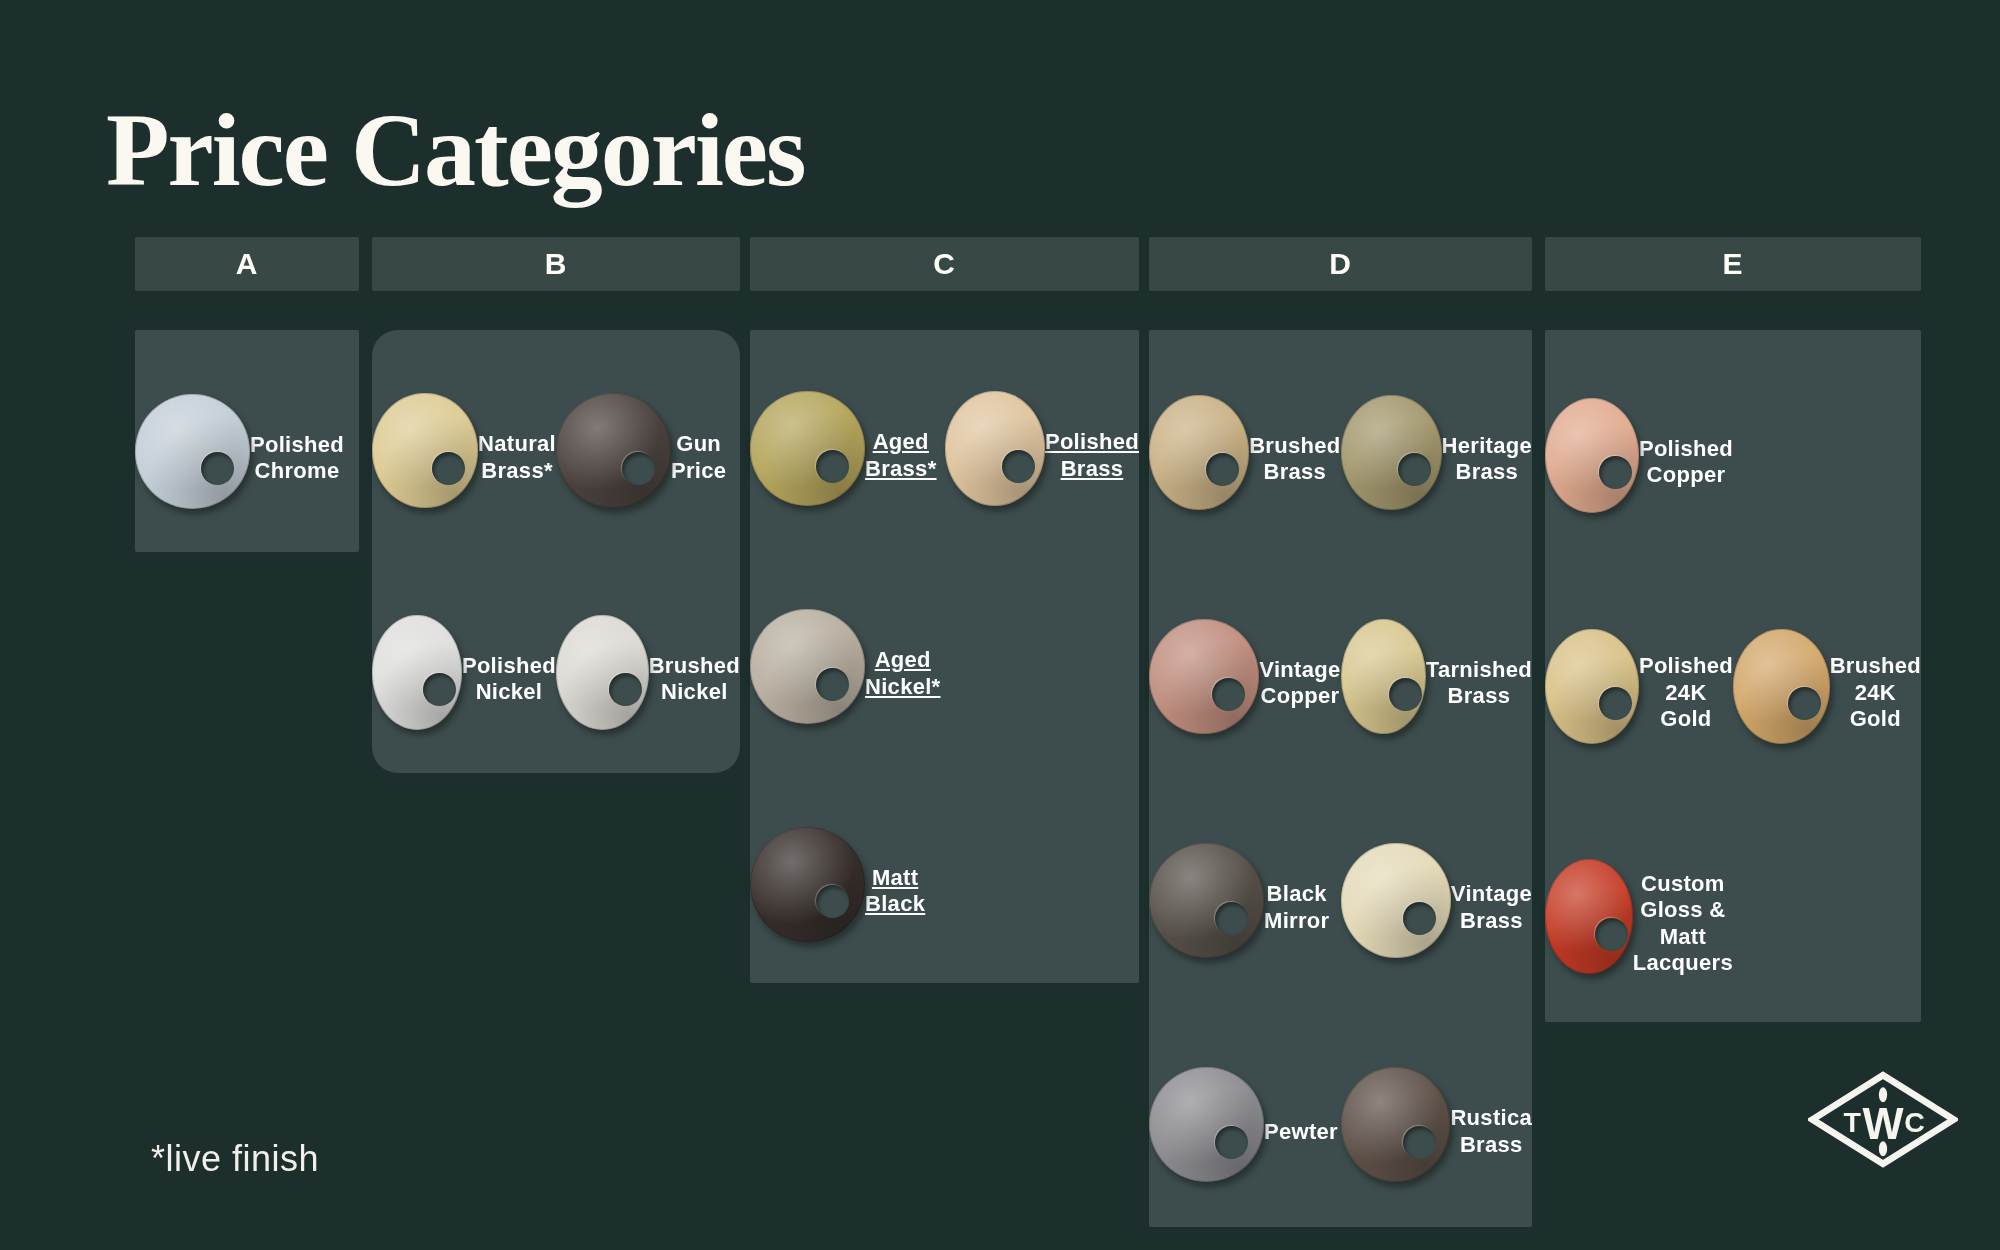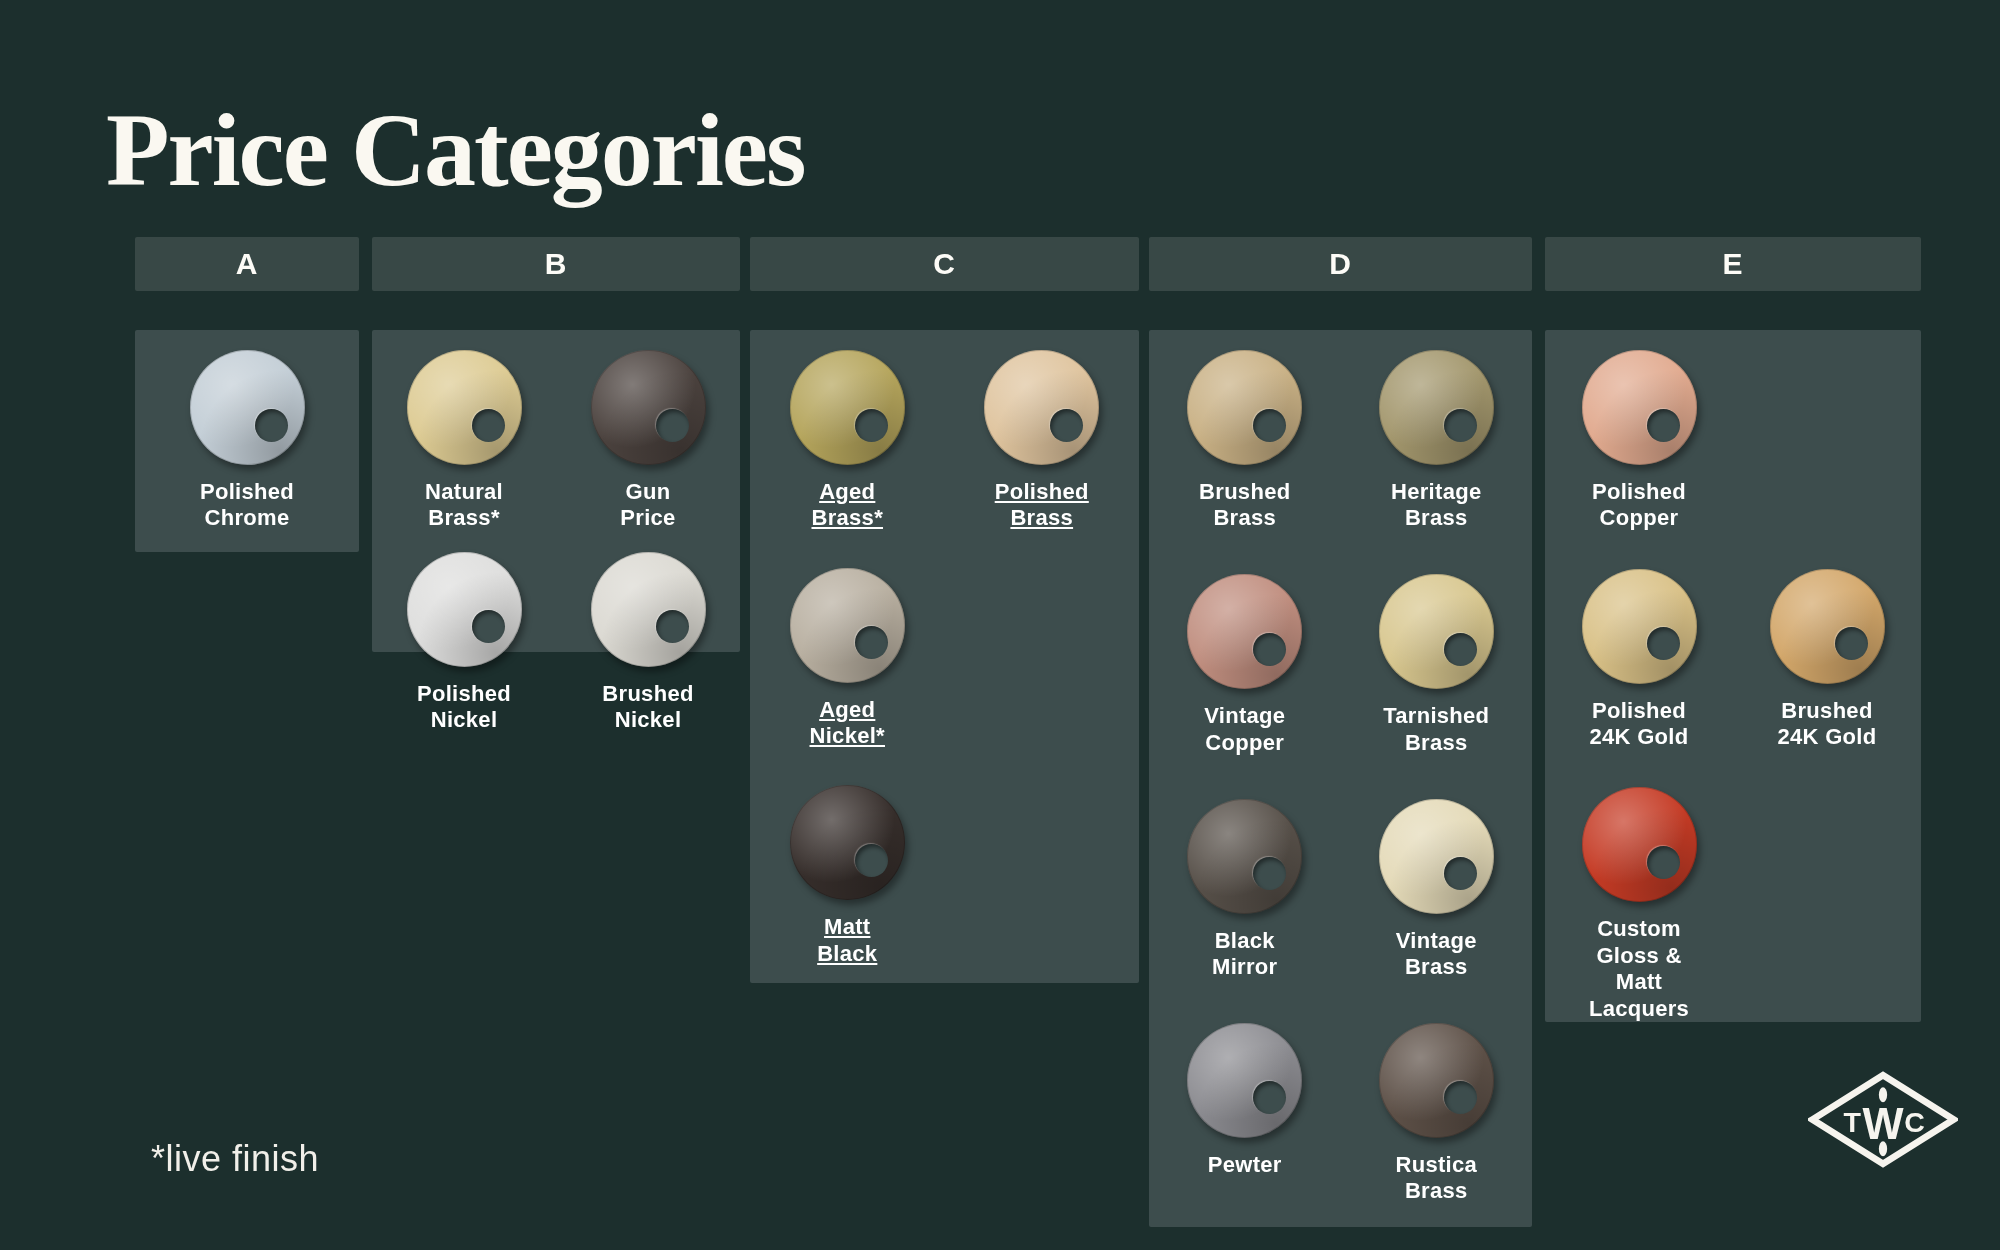--- a/index.html
+++ b/index.html
@@ -32,28 +32,28 @@
     display:flex;align-items:center;justify-content:center;
     font-size:30px;font-weight:700;color:#fdfcf7;letter-spacing:1px;
   }
 
   .cat-panel{
     position:absolute;top:330px;
     background:#3d4d4d;border-radius:2px;
     display:flex;flex-direction:column;
   }
   .h-a{height:222px;}
-  .h-b{height:322px;}
+  .h-b{height:443px;border-radius:26px;}
   .h-c{height:653px;text-decoration:underline;}
   .h-d{height:897px;}
   .h-e{height:692px;}
 
   .row{flex:1;display:flex;}
   .cell{
-    width:50%;display:flex;flex-direction:column;
+    width:50%;display:flex;
     align-items:center;padding-top:20px;box-sizing:border-box;
   }
   .cell.full{width:100%;}
   .cell.spacer{visibility:hidden;}
 
   .disc{
     position:relative;width:115px;height:115px;border-radius:50%;
     background-color:var(--c,#888);
     background-image:
       radial-gradient(circle at 36% 30%, rgba(255,255,255,0.30), rgba(255,255,255,0) 58%),

